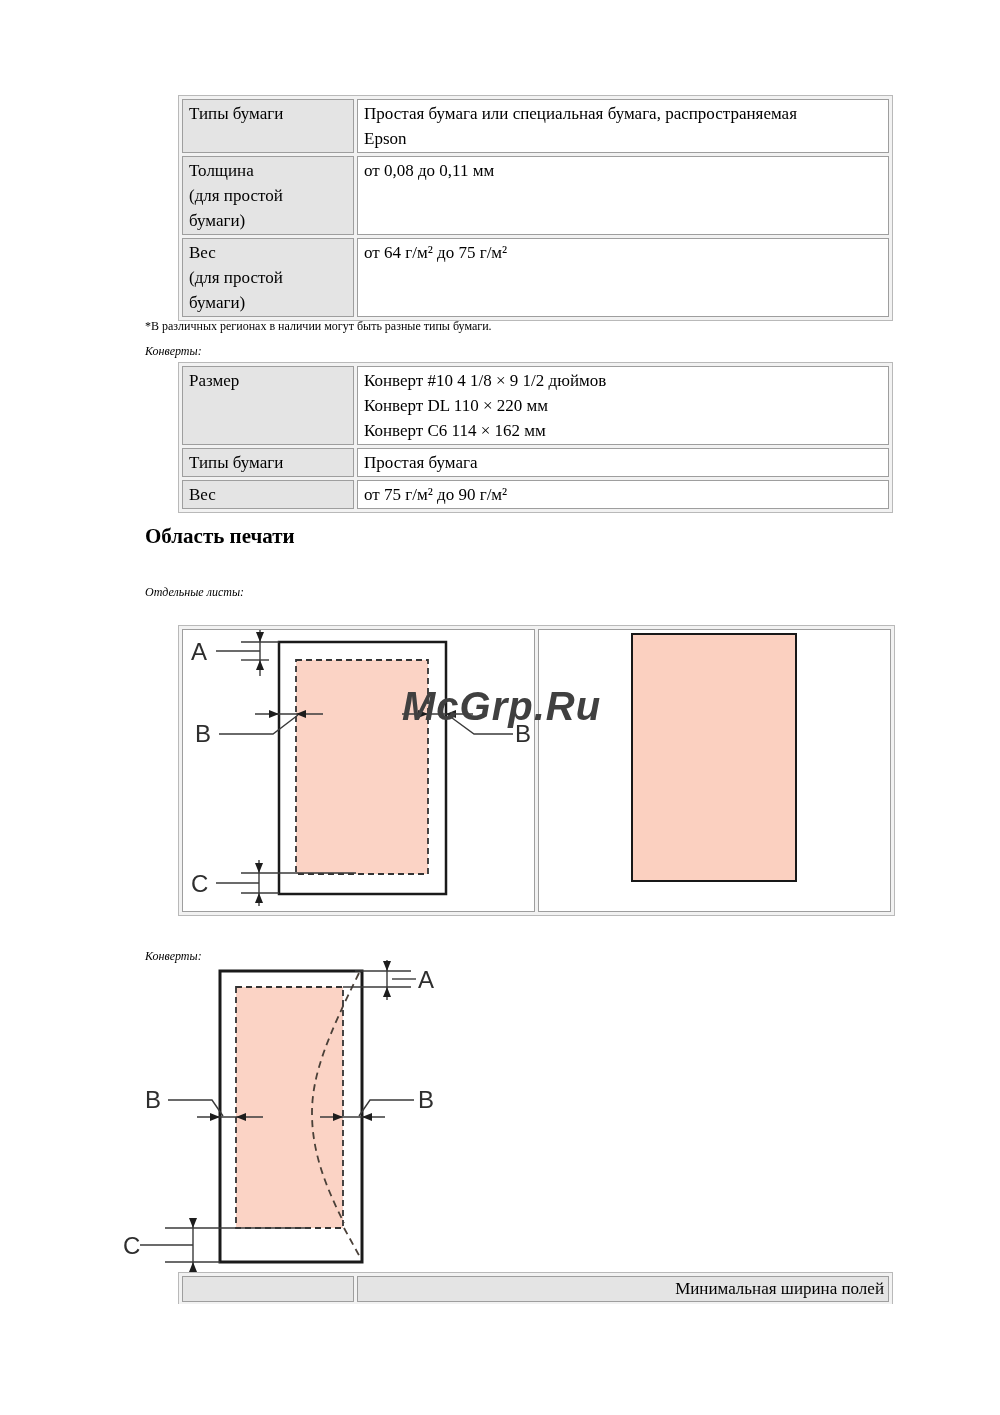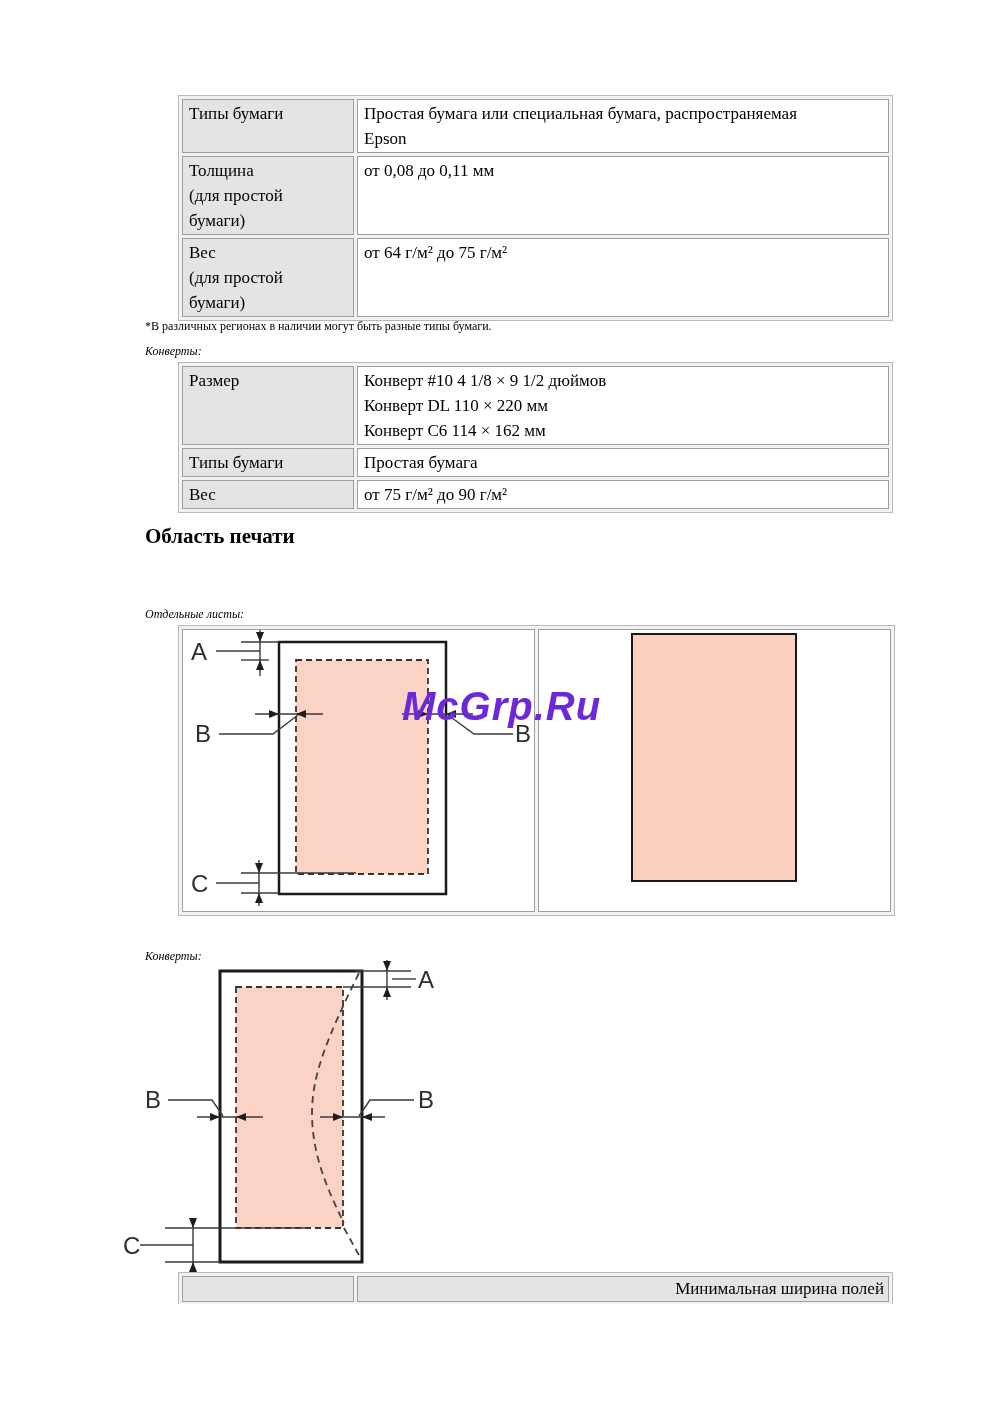--- a/index.html
+++ b/index.html
@@ -29,21 +29,21 @@
 
   svg text{font-family:"Liberation Sans", sans-serif;font-size:24px;fill:#2e2e2e;}
   .ln{stroke:#3a3a3a;stroke-width:1.4;fill:none;}
   .ar{fill:#1d1d1d;stroke:none;}
   .pg{fill:#ffffff;stroke:#1a1a1a;stroke-width:2.5;}
   .pa{fill:#fbd3c5;stroke:#333;stroke-width:1.8;stroke-dasharray:6 4;}
   .flap{fill:none;stroke:#4a4038;stroke-width:1.8;stroke-dasharray:7 5;}
 
   .wm{position:absolute;left:402px;top:684px;z-index:5;
       font-family:"Liberation Sans", sans-serif;font-style:italic;font-weight:700;
-      font-size:40px;letter-spacing:1px;color:#6d28d9;}
+      font-size:40px;letter-spacing:1px;color:#404040;}
 
   
   table.bar{position:absolute;left:178px;top:1272px;border-collapse:separate;border-spacing:3px;
             background:#f2f2f2;border:1px solid #b9b9b9;width:715px;table-layout:fixed;}
   table.bar td{border:1px solid #9e9e9e;background:#e4e4e4;height:22px;
                font-size:17px;padding:1px 4px;vertical-align:middle;text-align:right;}
   table.bar td.stub{width:162px;}
 </style>
 </head>
 <body>
@@ -112,21 +112,21 @@
         <div>Вес</div>
       </td>
       <td class="h20">
         <div>от 75 г/м² до 90 г/м²</div>
       </td>
     </tr>
   </tbody>
     </table>
 
   <div class="hd" style="left:145px;top:524px;">Область печати</div>
-  <div class="txt it" style="left:145px;top:602px;">Отдельные листы:</div>
+  <div class="txt it" style="left:145px;top:580px;">Отдельные листы:</div>
 
   <table class="diag">
     <tbody>
     <tr>
       <td class="body">
         <svg width="349" height="277" viewBox="0 0 349 277">
           <rect class="pg" x="96" y="12" width="167" height="252"></rect>
           <rect class="pa" x="113" y="30" width="132" height="214"></rect>
 
           <line class="ln" x1="77" y1="0" x2="77" y2="46"></line>

